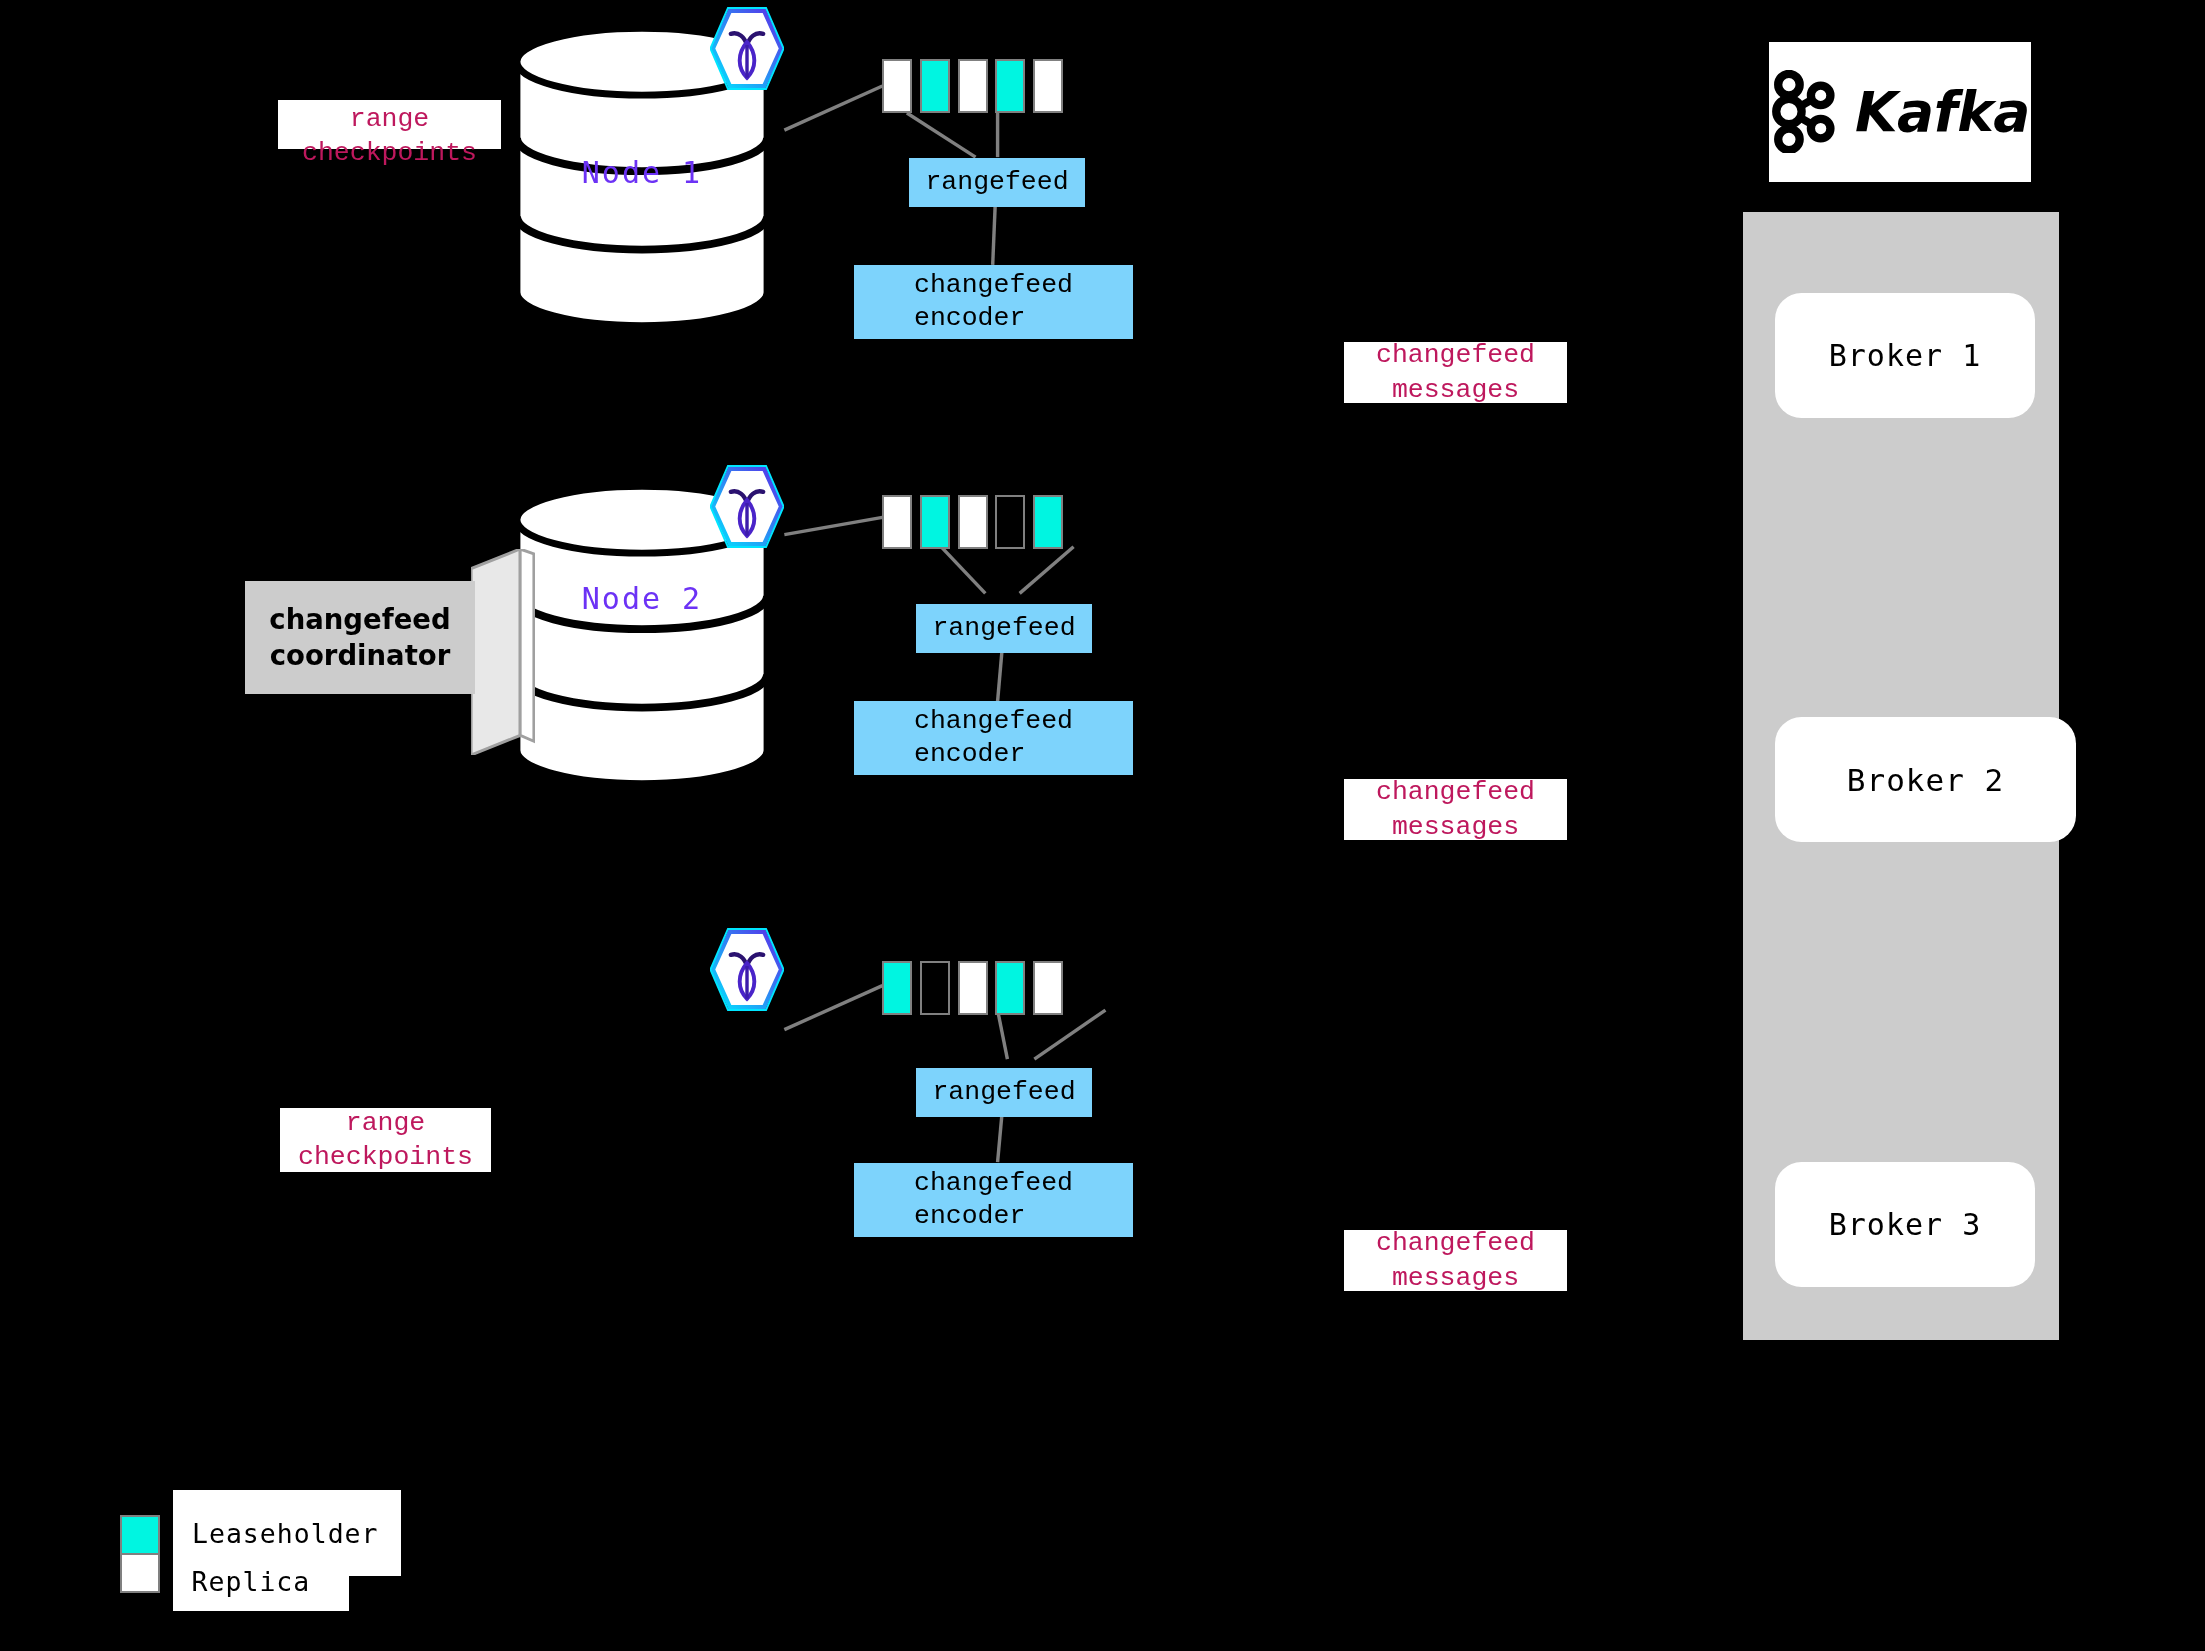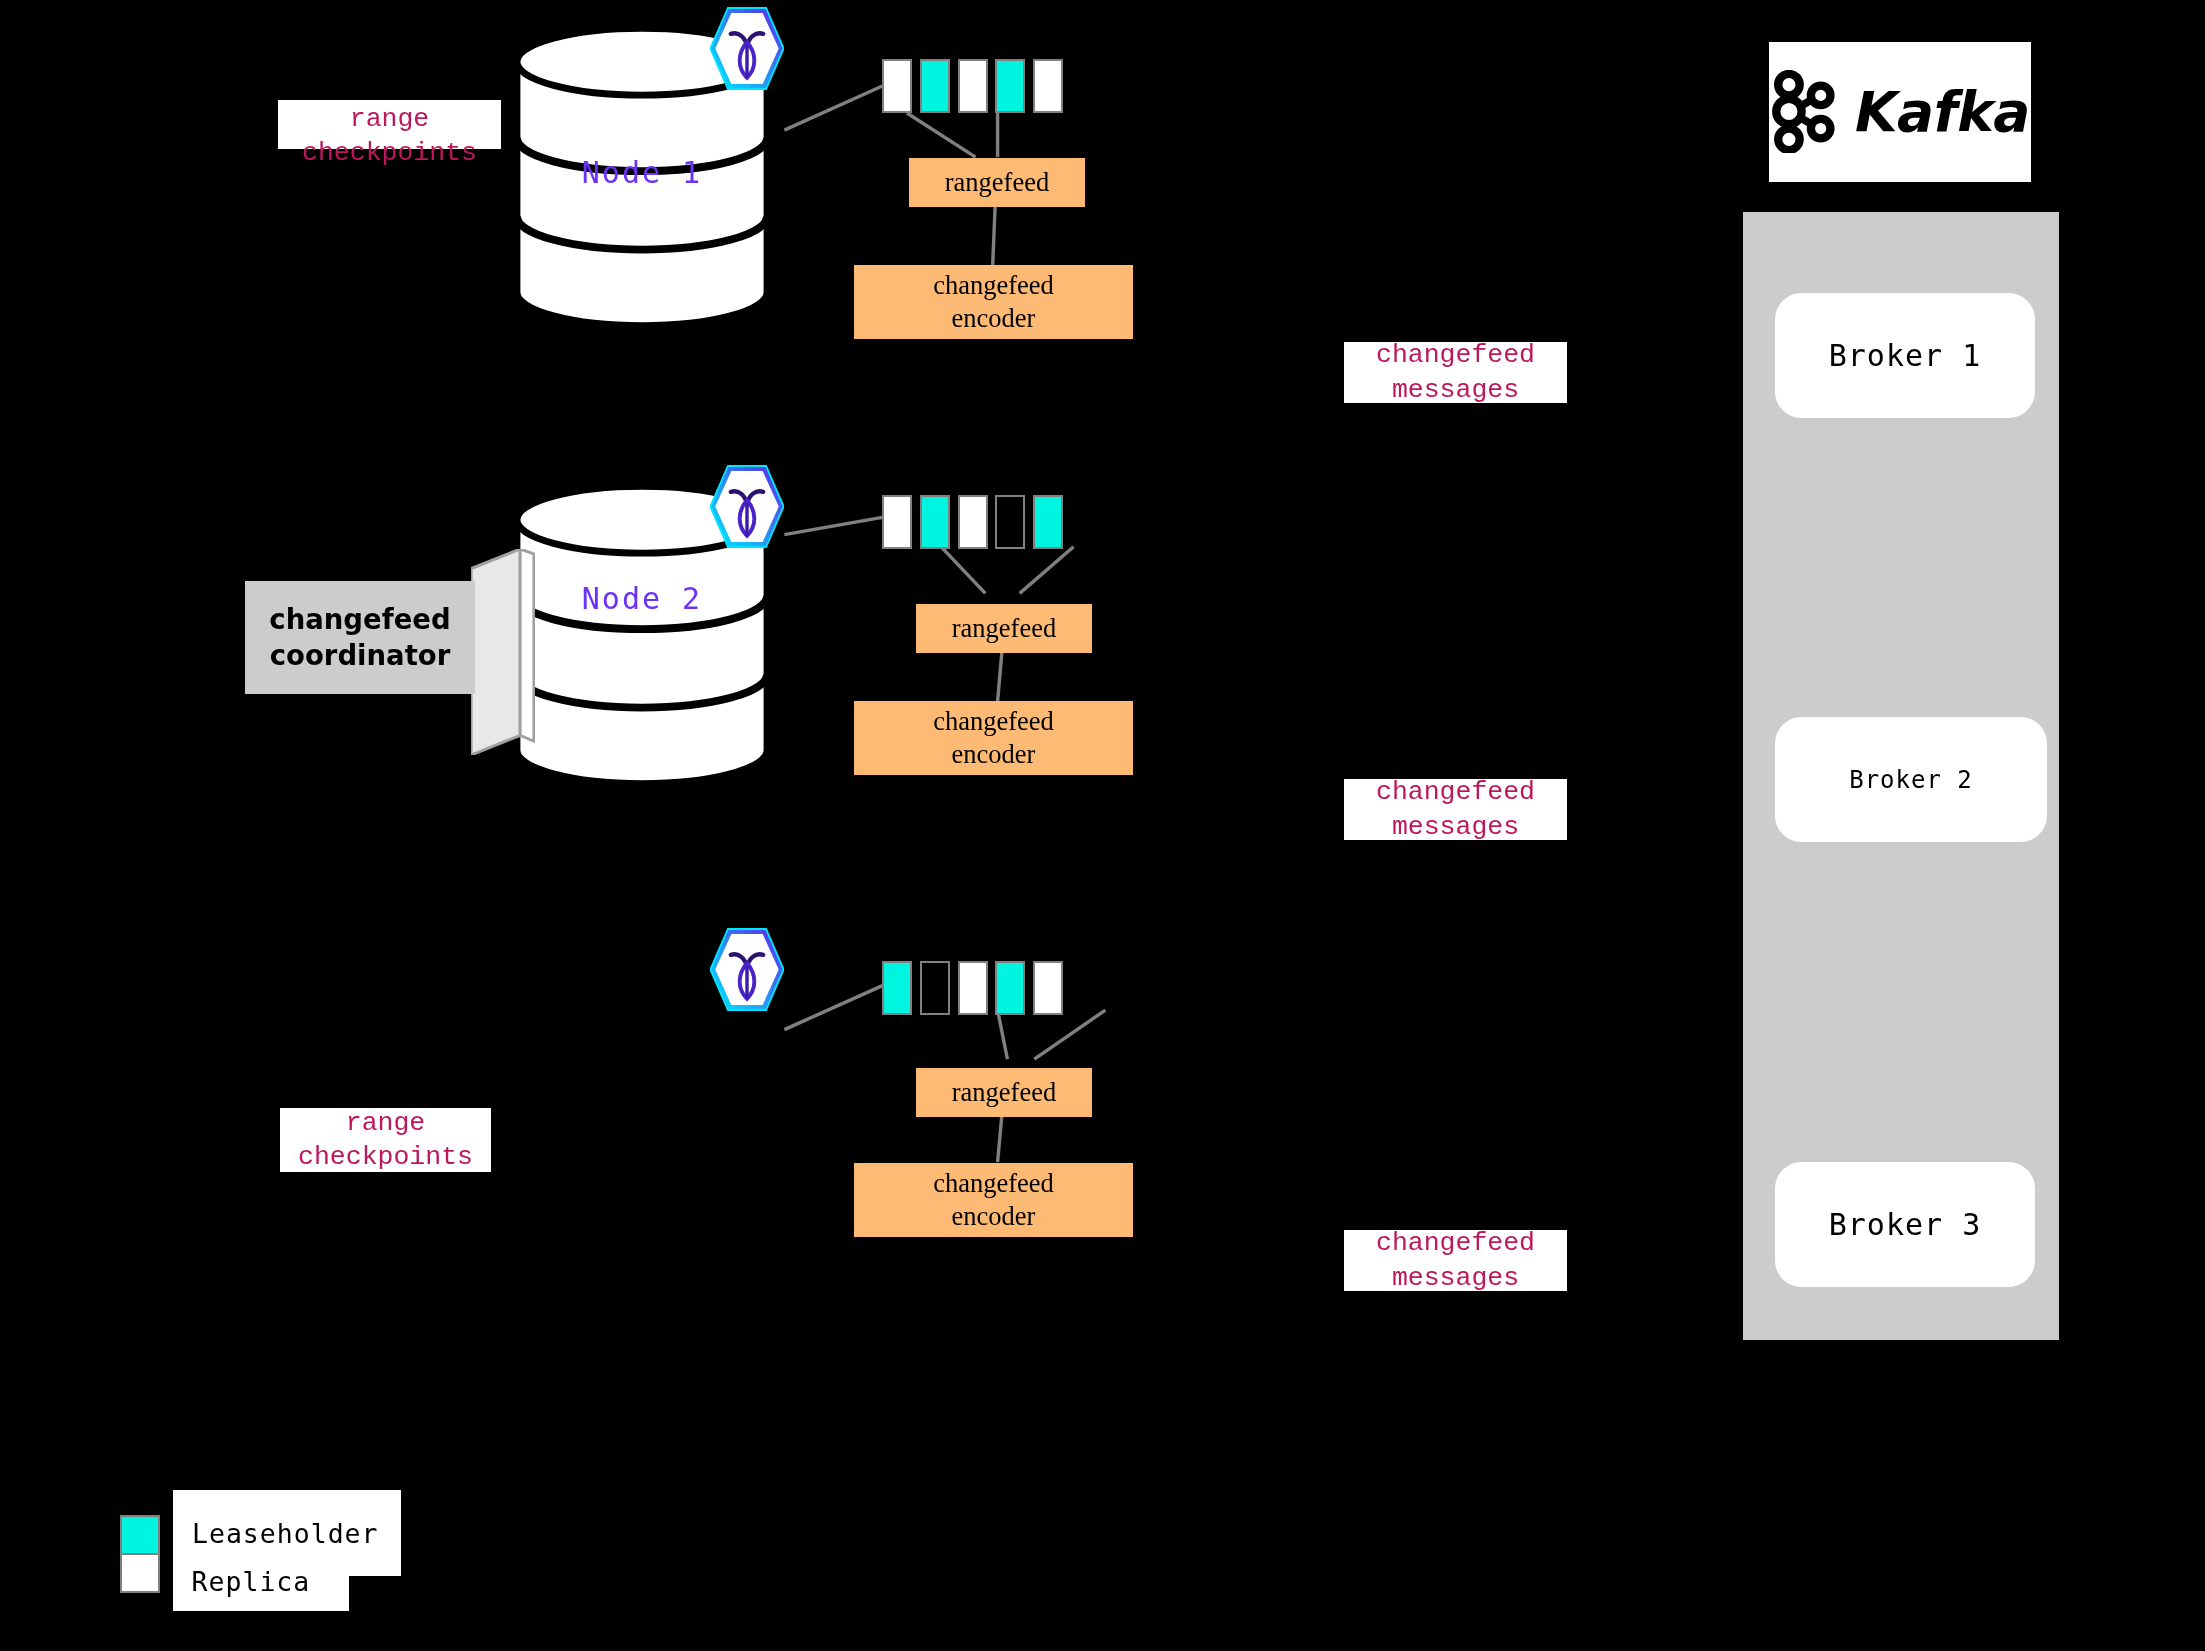--- a/index.html
+++ b/index.html
@@ -27,24 +27,24 @@
     box-sizing:border-box;
     border:2.9px solid #808080;
     margin-right:7.8px;
   }
   .range.replica{background:#FFFFFF;}
   .range.leaseholder{background:#00F5E1;}
   .range.empty{background:transparent;}
 
   
   .pbox{
-    position:absolute;background:#fdba74;color:#000;
-    display:flex;align-items:center;justify-content:center;
-    text-align:center;line-height:1.25;
-    font-family:Liberation Serif, serif;
+    position:absolute;background:#7dd3fc;color:#000;
+    display:flex;align-items:center;justify-content:center;
+    text-align:left;line-height:1.25;
+    font-family:Liberation Mono, monospace;
     white-space:pre-line;
   }
 
   
   .wbox{
     position:absolute;background:#FFFFFF;color:#be185d;
     display:flex;align-items:center;justify-content:center;
     text-align:center;line-height:1.3;
     font-family:Liberation Mono, monospace;
     white-space:pre-line;overflow:visible;
@@ -276,21 +276,21 @@
         <line x1="60" y1="75" x2="86" y2="60" stroke="#000" stroke-width="16"></line>
         <line x1="60" y1="97" x2="86" y2="112" stroke="#000" stroke-width="16"></line>
       </svg>
     </span>
     <span class="kafka-word" style="font-size:55px;font-style:italic;">Kafka</span>
   </div>
 
   <div class="kafka-panel" style="left:1743px;top:212px;width:316px;height:1128px;"></div>
 
   <div class="broker" style="left:1775px;top:293px;width:260px;height:125px;font-size:30px;">Broker 1</div>
-  <div class="broker" style="left:1775px;top:717px;width:272px;height:125px;font-size:24px;">Broker 2</div>
+  <div class="broker" style="left:1775px;top:717px;width:301px;height:125px;font-size:31px;">Broker 2</div>
   <div class="broker" style="left:1775px;top:1162px;width:260px;height:125px;font-size:30px;">Broker 3</div>
 
 
   <div class="legend-sw leaseholder" style="left:120px;top:1515px;width:40px;height:40px;background:#00F5E1;"></div>
   <div class="legend-lbl" style="left:173px;top:1490px;width:228px;height:86px;font-size:26.5px;padding-left:19px;">Leaseholder</div>
 
   <div class="legend-sw replica" style="left:120px;top:1553px;width:40px;height:40px;background:#FFFFFF;"></div>
   <div class="legend-lbl" style="left:173px;top:1552px;width:176px;height:59px;font-size:26.5px;">Replica</div>
 
 </div>

